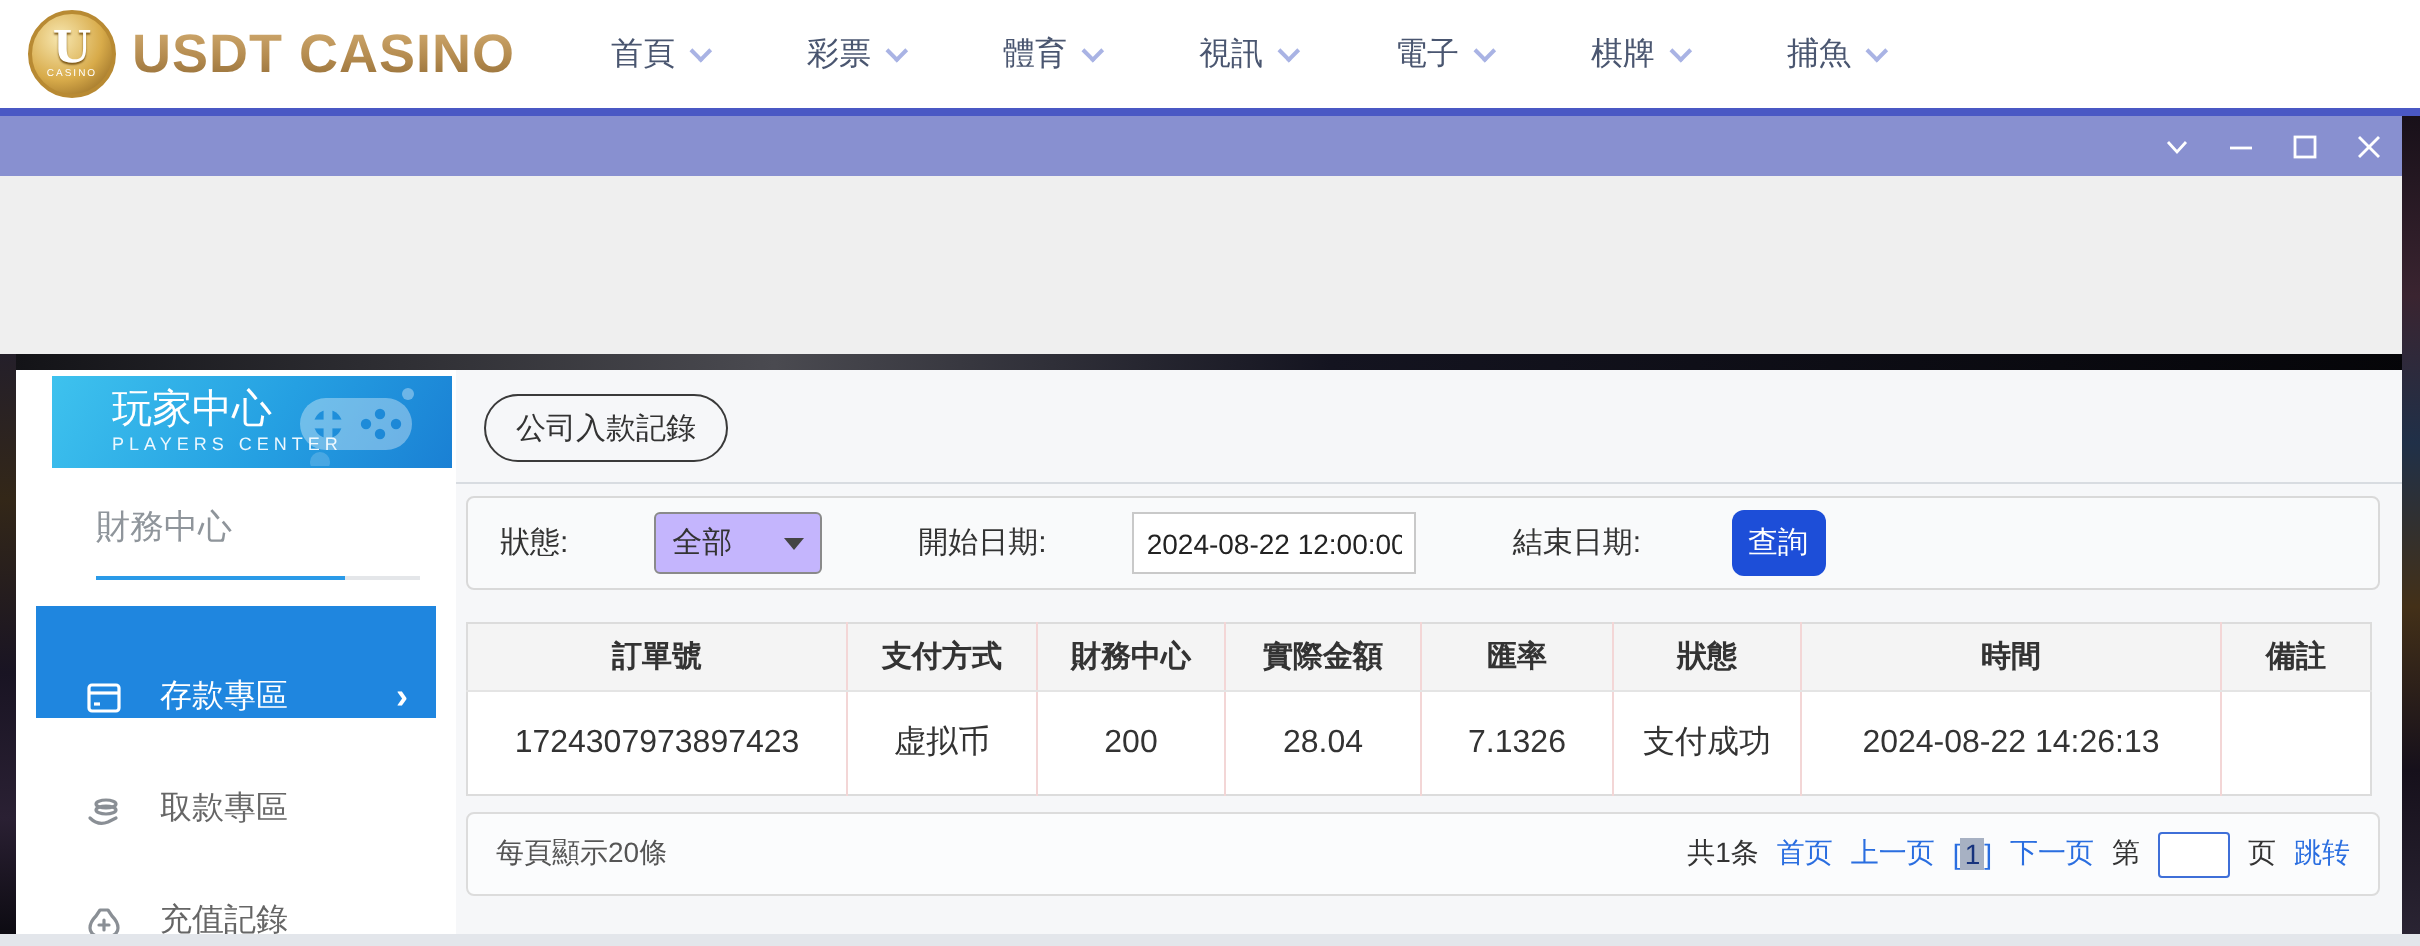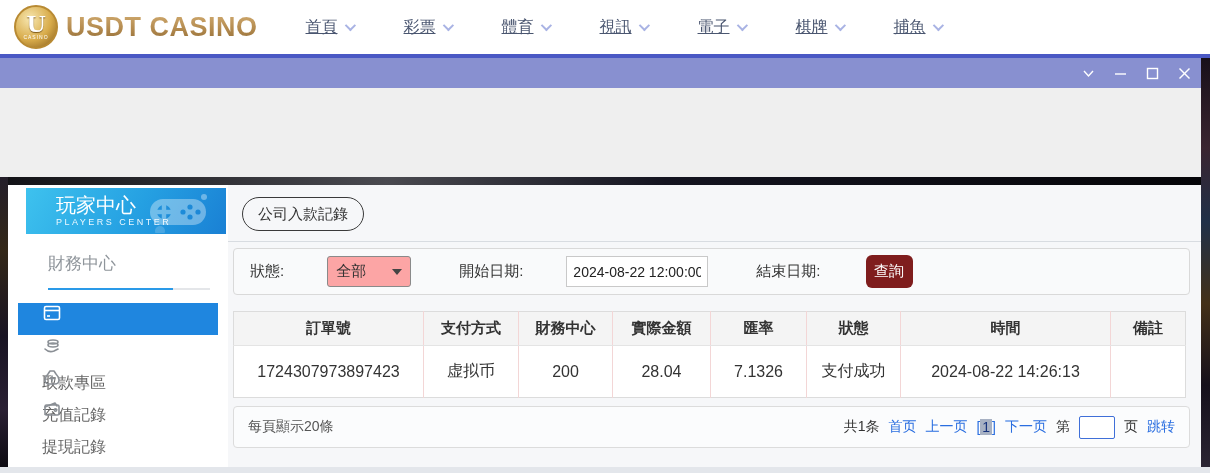--- a/index.html
+++ b/index.html
@@ -13,21 +13,21 @@
   .coin { width:44px; height:44px; border-radius:50%;
     background:radial-gradient(circle at 35% 30%, #f7e7b0, #d8ab4a 55%, #8e6420 95%);
     border:2px solid #b88a33; display:flex; flex-direction:column; align-items:center; justify-content:center; }
   .coin .u { color:#fff; font-size:22px; font-weight:bold; line-height:20px;
     text-shadow:0 1px 1px #7a5514; font-family:"DejaVu Serif",serif; }
   .coin .sub { color:#fff; font-size:5px; letter-spacing:1px; }
   .logo-text { margin-left:8px; font-size:27px; font-weight:bold; letter-spacing:.5px;
     background:linear-gradient(180deg,#d3ad72 0%,#b38a4e 55%,#8f6a35 100%);
     -webkit-background-clip:text; background-clip:text; color:transparent; }
   .nav { display:flex; margin-left:48px; gap:51px; }
-  .nav-item { display:flex; align-items:center; gap:7px; color:#4a5670; font-size:16px; cursor:pointer;text-decoration:underline; }
+  .nav-item { display:flex; align-items:center; gap:7px; color:#4a5670; font-size:16px; cursor:pointer; }
   .chev { width:8px; height:8px; border-right:2px solid #a9b3e4; border-bottom:2px solid #a9b3e4;
     transform:rotate(45deg) translateY(-2px); }
 
   
   .titlebar { position:absolute; top:58px; left:0; width:1210px; height:30px; background:#8890d0; z-index:2; }
   .win-controls { position:absolute; right:18px; top:0; height:30px; display:flex; align-items:center; gap:17px; }
   .win-controls svg { display:block; cursor:pointer; }
 
   
   .grayzone { position:absolute; top:88px; left:0; width:1210px; height:89px; background:#efefef; z-index:2; }
@@ -48,44 +48,44 @@
   .sidebar { width:220px; background:#fff; flex:none; overflow:hidden; }
   .sb-head { margin:3px 2px 0 18px; height:46px; position:relative; overflow:hidden;
     background:linear-gradient(120deg,#3ec2ee 0%,#25a0e2 55%,#1a80d4 100%); padding:5px 0 0 30px; color:#fff; }
   .sb-head .t1 { font-size:20px; line-height:24px; }
   .sb-head .t2 { font-size:9px; letter-spacing:2.5px; color:#ecf8ff; }
   .sb-head svg.pad { position:absolute; right:14px; top:3px; opacity:.35; }
   .sb-section { padding:18px 0 0 40px; color:#8f959b; font-size:17px; }
   .sb-underline { margin:13px 0 0 40px; width:162px; height:2px;
     background:linear-gradient(90deg,#2a9ae8 0,#2a9ae8 77%,#e4e6e9 77%,#e4e6e9 100%); }
   .sb-menu { margin-top:13px; }
-  .sb-item { height:32px; margin:0 10px; display:flex; align-items:flex-start; padding:0 14px 0 24px;
-    gap:18px; color:#666; font-size:16px; cursor:pointer;flex-direction:column; }
+  .sb-item { height:56px; margin:0 10px; display:flex; align-items:flex-end; padding:0 14px 0 24px;
+    gap:18px; color:#666; font-size:16px; cursor:pointer; }
   .sb-item svg { flex:none; }
   .sb-item.active { background:#1f86df; color:#fff; }
   .sb-item.active .arrow { margin-left:auto; font-size:18px; font-weight:bold; color:#fff; }
   .ic-stroke { stroke:#8a8f95; stroke-width:1.6; fill:none; stroke-linecap:round; stroke-linejoin:round; }
 
   
   .main { flex:1; background:#f6f7f9; overflow:hidden; }
   .tabrow { height:57px; border-bottom:1px solid #d8dce1; display:flex; gap:12px; padding:12px 0 0 14px; }
   .pill { height:34px; padding:0 15px; border:1px solid #3a3a3a; border-radius:17px; background:transparent;
     font-size:15px; color:#333; display:flex; align-items:center; cursor:pointer; }
   .pill.red { color:#e52e2e; }
 
   .filterbox { margin:6px 11px 0 5px; height:47px; border:1px solid #d9d9d9; border-radius:4px;
     background:#f9fafb; display:flex; align-items:center; padding-left:16px; font-size:15px; color:#333;gap:36px; }
   .flabel { margin-right:7px; }
-  .fselect { width:84px; height:31px; border:1px solid #8a8a8a; border-radius:3px; background:#fca5a5;
+  .fselect { width:84px; height:31px; border:1px solid #8a8a8a; border-radius:3px; background:#c4b5fd;
     display:flex; align-items:center; padding:0 8px; margin-right:12px; cursor:pointer; }
   .fselect .tri { margin-left:auto; width:0; height:0; border-left:5px solid transparent;
     border-right:5px solid transparent; border-top:6px solid #444; }
   .finput { width:142px; height:31px; border:1px solid #c9c9c9; background:#fff; font-size:14px;
     color:#222; padding:0 6px; margin-right:12px; font-family:"Liberation Sans","DejaVu Sans",sans-serif; }
-  .btn-search { width:47px; height:33px; background:#7f1d1d; border:none; border-radius:6px;
+  .btn-search { width:47px; height:33px; background:#1d4ed8; border:none; border-radius:6px;
     color:#fff; font-size:15px; cursor:pointer; margin-left:2px; }
 
   table.rec { margin:16px 11px 0 5px; width:952px; border-collapse:collapse; background:#fff;
     border:1px solid #dcdcdc; table-layout:fixed;padding-left:28px; }
   table.rec th { height:34px; background:#f4f4f4; font-size:15px; color:#333; font-weight:bold;
     border-left:1px solid #f3d6d6; border-bottom:1px solid #e4e4e4; text-align:center; }
   table.rec td { height:52px; font-size:16px; color:#333; text-align:center;
     border-left:1px solid #f3d6d6; background:#fff; }
   table.rec th:first-child, table.rec td:first-child { border-left:none; }
 

